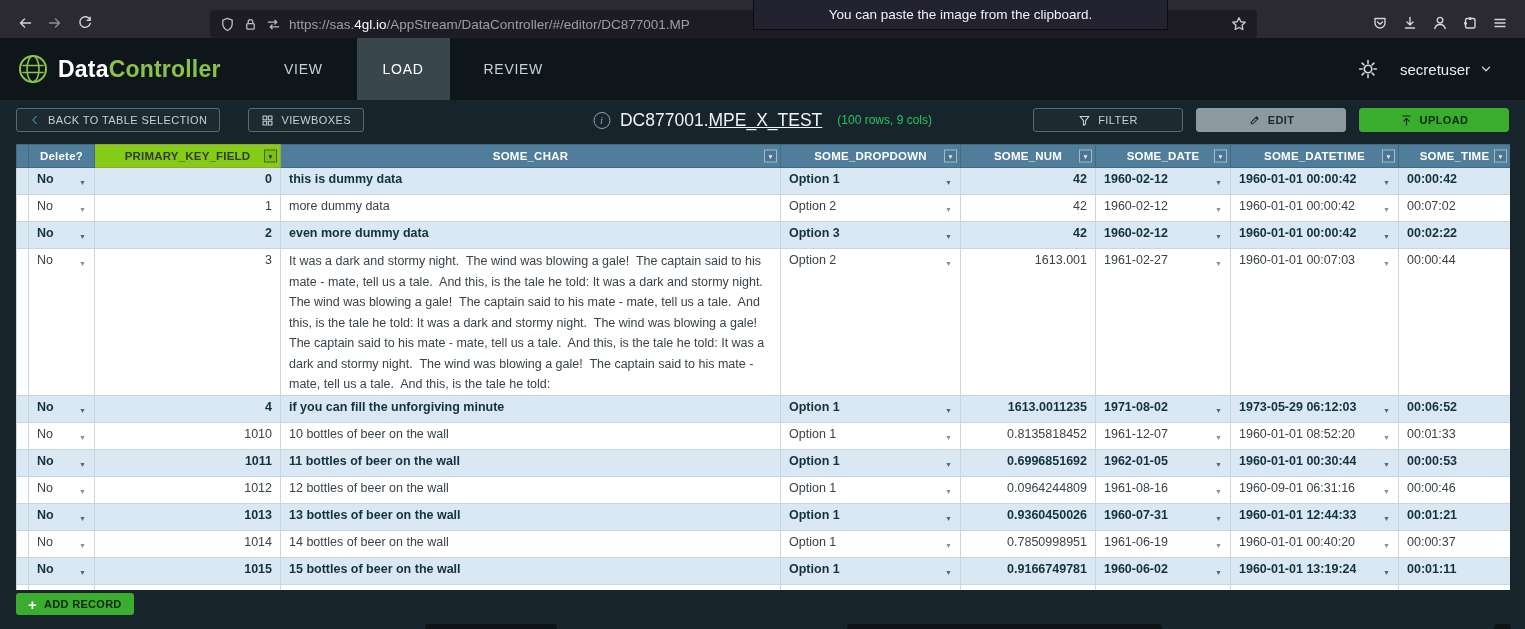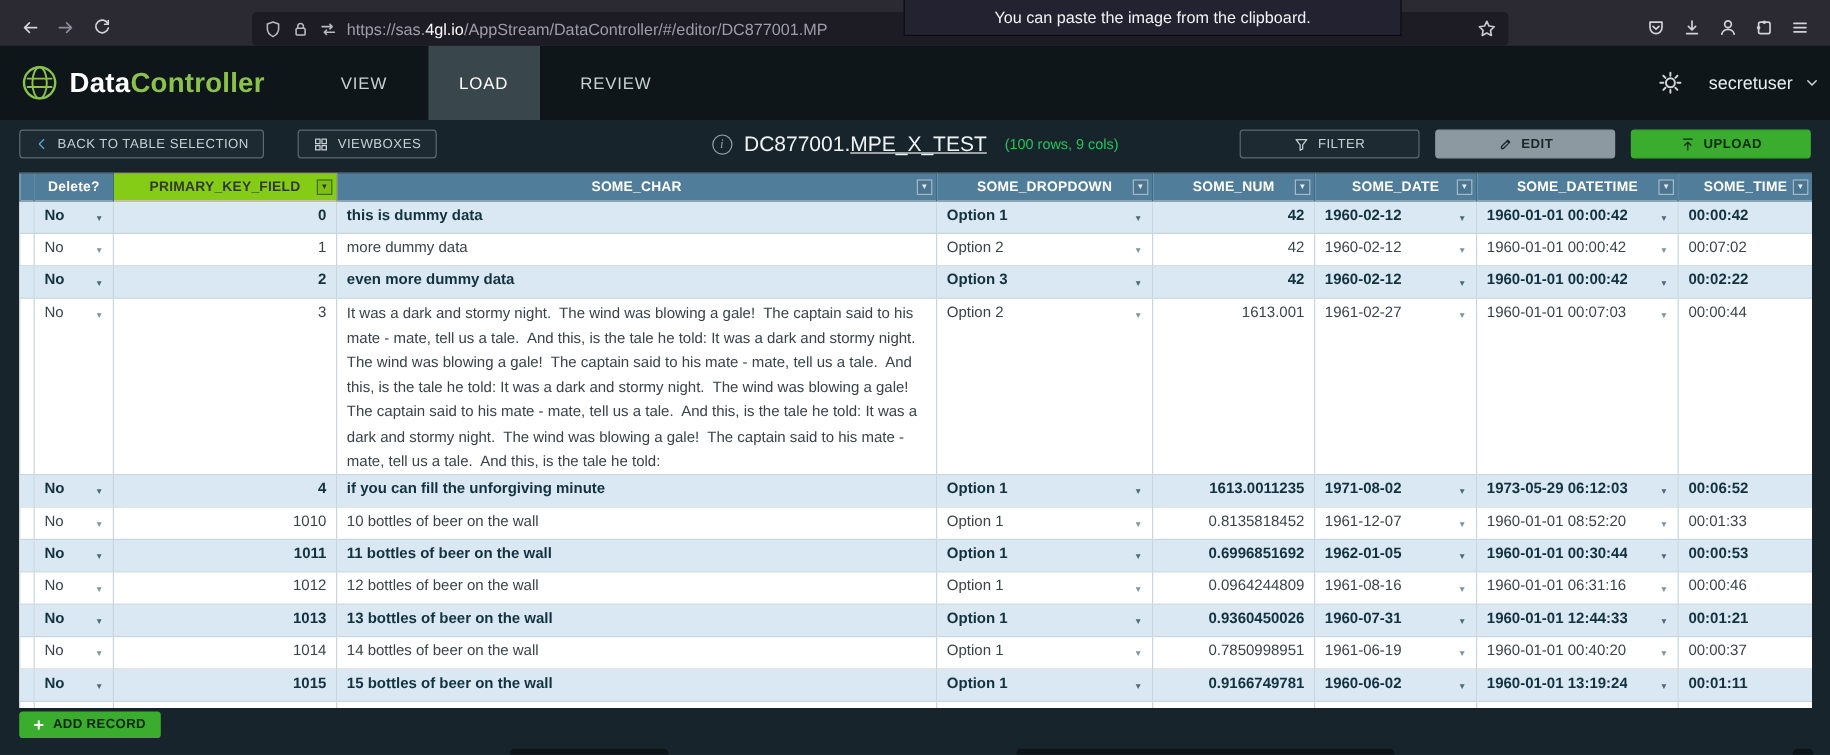--- a/index.html
+++ b/index.html
@@ -23,21 +23,21 @@
 
   
   .apphead{height:62px;background:#0e1619;display:flex;align-items:stretch;flex:0 0 62px}
   .brand{display:flex;align-items:center;gap:8px;padding-left:16px;width:240px;flex:0 0 auto}
   .logo-icon{width:34px;height:34px;display:flex;align-items:center;justify-content:center}
   .wordmark{font-size:23px;font-weight:bold;color:#fff;letter-spacing:.2px;white-space:nowrap}
   .wordmark .green{color:#8bc34a}
   .tabs{display:flex;align-items:stretch;gap:8px;margin-left:18px}
   .tab{display:flex;align-items:center;padding:0 26px;color:#c6d2d6;font-size:14px;letter-spacing:.7px;cursor:pointer}
   .tab.active{background:#39464b;color:#fff}
-  .header-right{margin-left:auto;display:flex;align-items:center;gap:22px;padding-right:8px}
+  .header-right{margin-left:auto;display:flex;align-items:center;gap:22px;padding-right:32px}
   .theme-icon{color:#cfd8dc;display:flex;align-items:center}
   .theme-icon svg{stroke:currentColor;fill:none;stroke-width:1.3;stroke-linecap:round}
   .username{color:#e8eef0;font-size:15px;display:flex;align-items:center;gap:9px}
   .username svg{stroke:#cfd8dc;fill:none;stroke-width:1.4;stroke-linecap:round;stroke-linejoin:round}
 
   
   .toolbar{height:40px;background:#17242b;display:flex;align-items:center;padding:0 16px;position:relative;gap:28px;flex:0 0 40px}
   .tbtn{height:24px;border:1px solid #5c6a70;border-radius:3px;background:rgba(255,255,255,.03);color:#c6d0d5;font-size:11px;letter-spacing:.4px;display:inline-flex;align-items:center;justify-content:center;gap:7px;padding:0 12px;cursor:pointer;white-space:nowrap}
   .tbtn svg{stroke:currentColor;fill:none;stroke-width:1.3;stroke-linecap:round;stroke-linejoin:round}
   .tbtn .chev{color:#58b0dd}
@@ -498,21 +498,21 @@
             </td>
             <td class="al-r">0.0964244809</td>
             <td>
               <div class="flexcell">
                 <span>1961-08-16</span>
                 <span class="cell-arrow">▼</span>
               </div>
             </td>
             <td>
               <div class="flexcell">
-                <span>1960-01-01 06:31:16</span>
+                <span>1960-09-01 06:31:16</span>
                 <span class="cell-arrow">▼</span>
               </div>
             </td>
             <td>00:00:46</td>
           </tr>
           <tr class="striped">
             <td class="gutter"></td>
             <td>
               <div class="flexcell">
                 <span>No</span>

